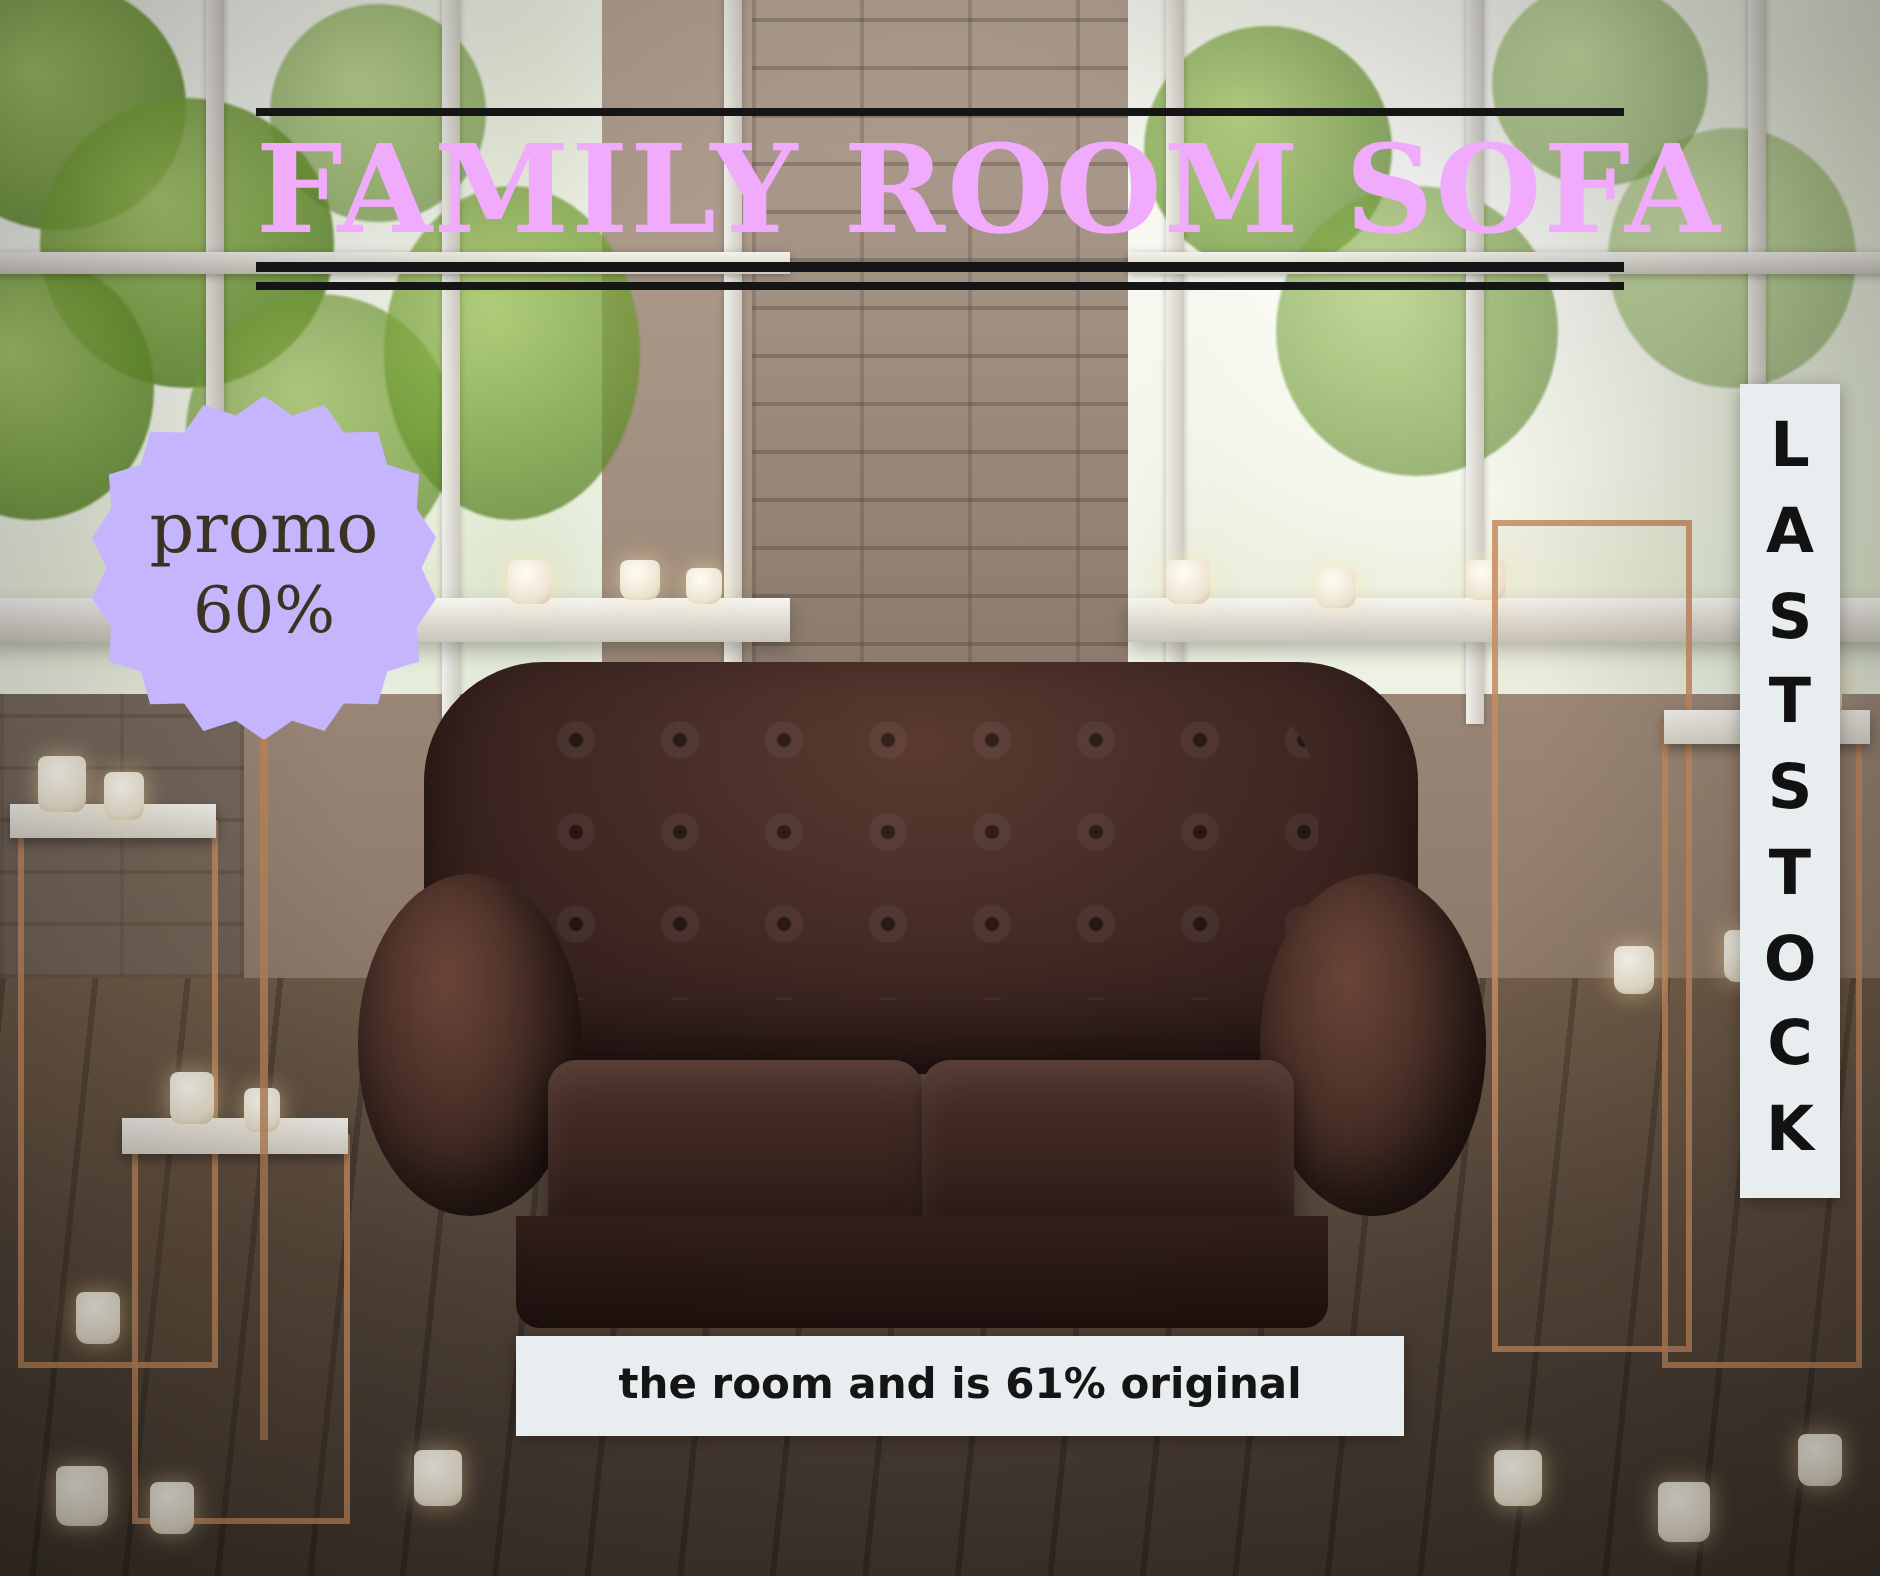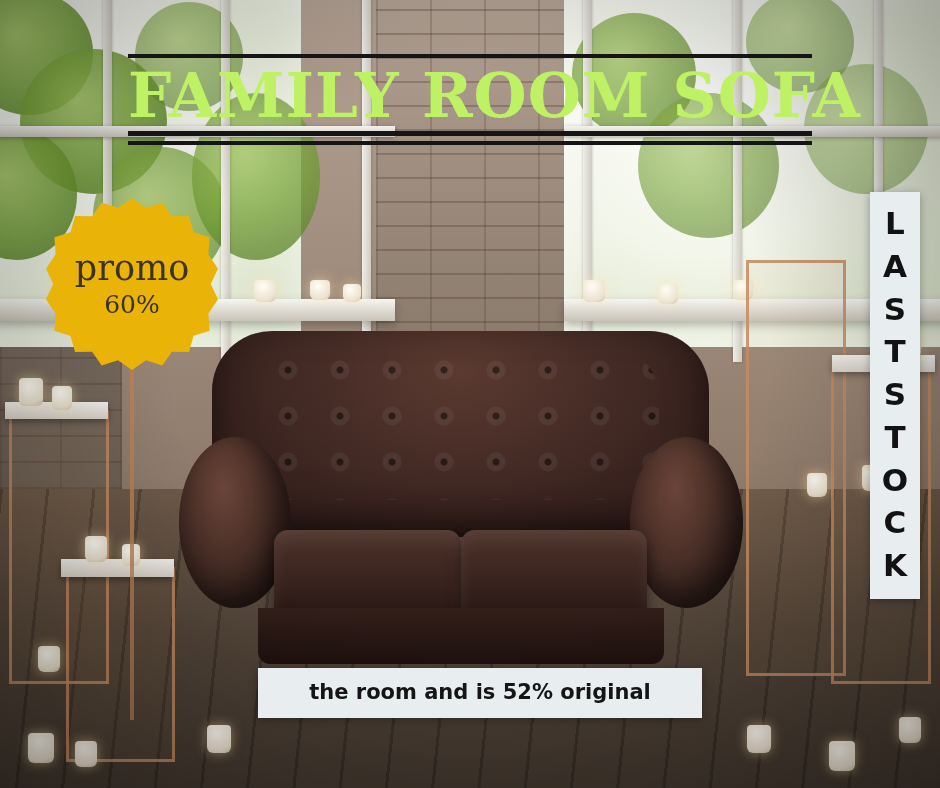--- a/index.html
+++ b/index.html
@@ -191,21 +191,21 @@
     height: 4px;
     background: #151515;
     margin-top: 5px;
   }
   .headline {
     font-family: "DejaVu Serif", serif;
     font-weight: bold;
     font-size: 61px;
     letter-spacing: 1px;
     line-height: 1.04;
-    color: #bef264;
+    color: #f0abfc;
     white-space: nowrap;
   }
   .subhead {
     position: absolute;
     left: 0;
     top: 150px;
     width: 940px;
     text-align: center;
     font-family: "DejaVu Serif", serif;
     font-weight: bold;
@@ -218,41 +218,41 @@
   .promo {
     position: absolute;
     left: 46px;
     top: 198px;
     width: 172px;
     height: 172px;
     display: flex;
     flex-direction: column;
     align-items: center;
     justify-content: center;
-    background: #eab308;
+    background: #c4b5fd;
     color: #3b3222;
     text-align: center;
     clip-path: polygon(
       50% 0%, 58.2% 5.6%, 67.6% 2.6%, 73.2% 10.6%, 83.1% 10.4%, 85.8% 19.9%,
       95.1% 22.8%, 94.4% 32.7%, 100% 41.1%, 95.8% 50%, 100% 58.9%, 94.4% 67.3%,
       95.1% 77.2%, 85.8% 80.1%, 83.1% 89.6%, 73.2% 89.4%, 67.6% 97.4%, 58.2% 94.4%,
       50% 100%, 41.8% 94.4%, 32.4% 97.4%, 26.8% 89.4%, 16.9% 89.6%, 14.2% 80.1%,
       4.9% 77.2%, 5.6% 67.3%, 0% 58.9%, 4.2% 50%, 0% 41.1%, 5.6% 32.7%,
       4.9% 22.8%, 14.2% 19.9%, 16.9% 10.4%, 26.8% 10.6%, 32.4% 2.6%, 41.8% 5.6%
     );
   }
   .promo-word {
     font-family: "DejaVu Serif", serif;
     font-size: 35px;
     line-height: 1;
     margin-bottom: 6px;
   }
   .promo-pct {
     font-family: "DejaVu Serif", serif;
-    font-size: 25px;
+    font-size: 32px;
     line-height: 1;
   }
   .promo-stick {
     position: absolute;
     left: 130px;
     top: 360px;
     width: 4px;
     height: 360px;
     background: linear-gradient(180deg, rgba(180,128,86,.95), rgba(150,104,70,.7));
   }
@@ -400,16 +400,16 @@
     <span>S</span>
     <span>T</span>
     <span>S</span>
     <span>T</span>
     <span>O</span>
     <span>C</span>
     <span>K</span>
   </div>
 
   <div class="caption">
-    <span class="l">the room and is 52% original</span>
+    <span class="l">the room and is 61% original</span>
   </div>
 
 </div>
 
 </body></html>

